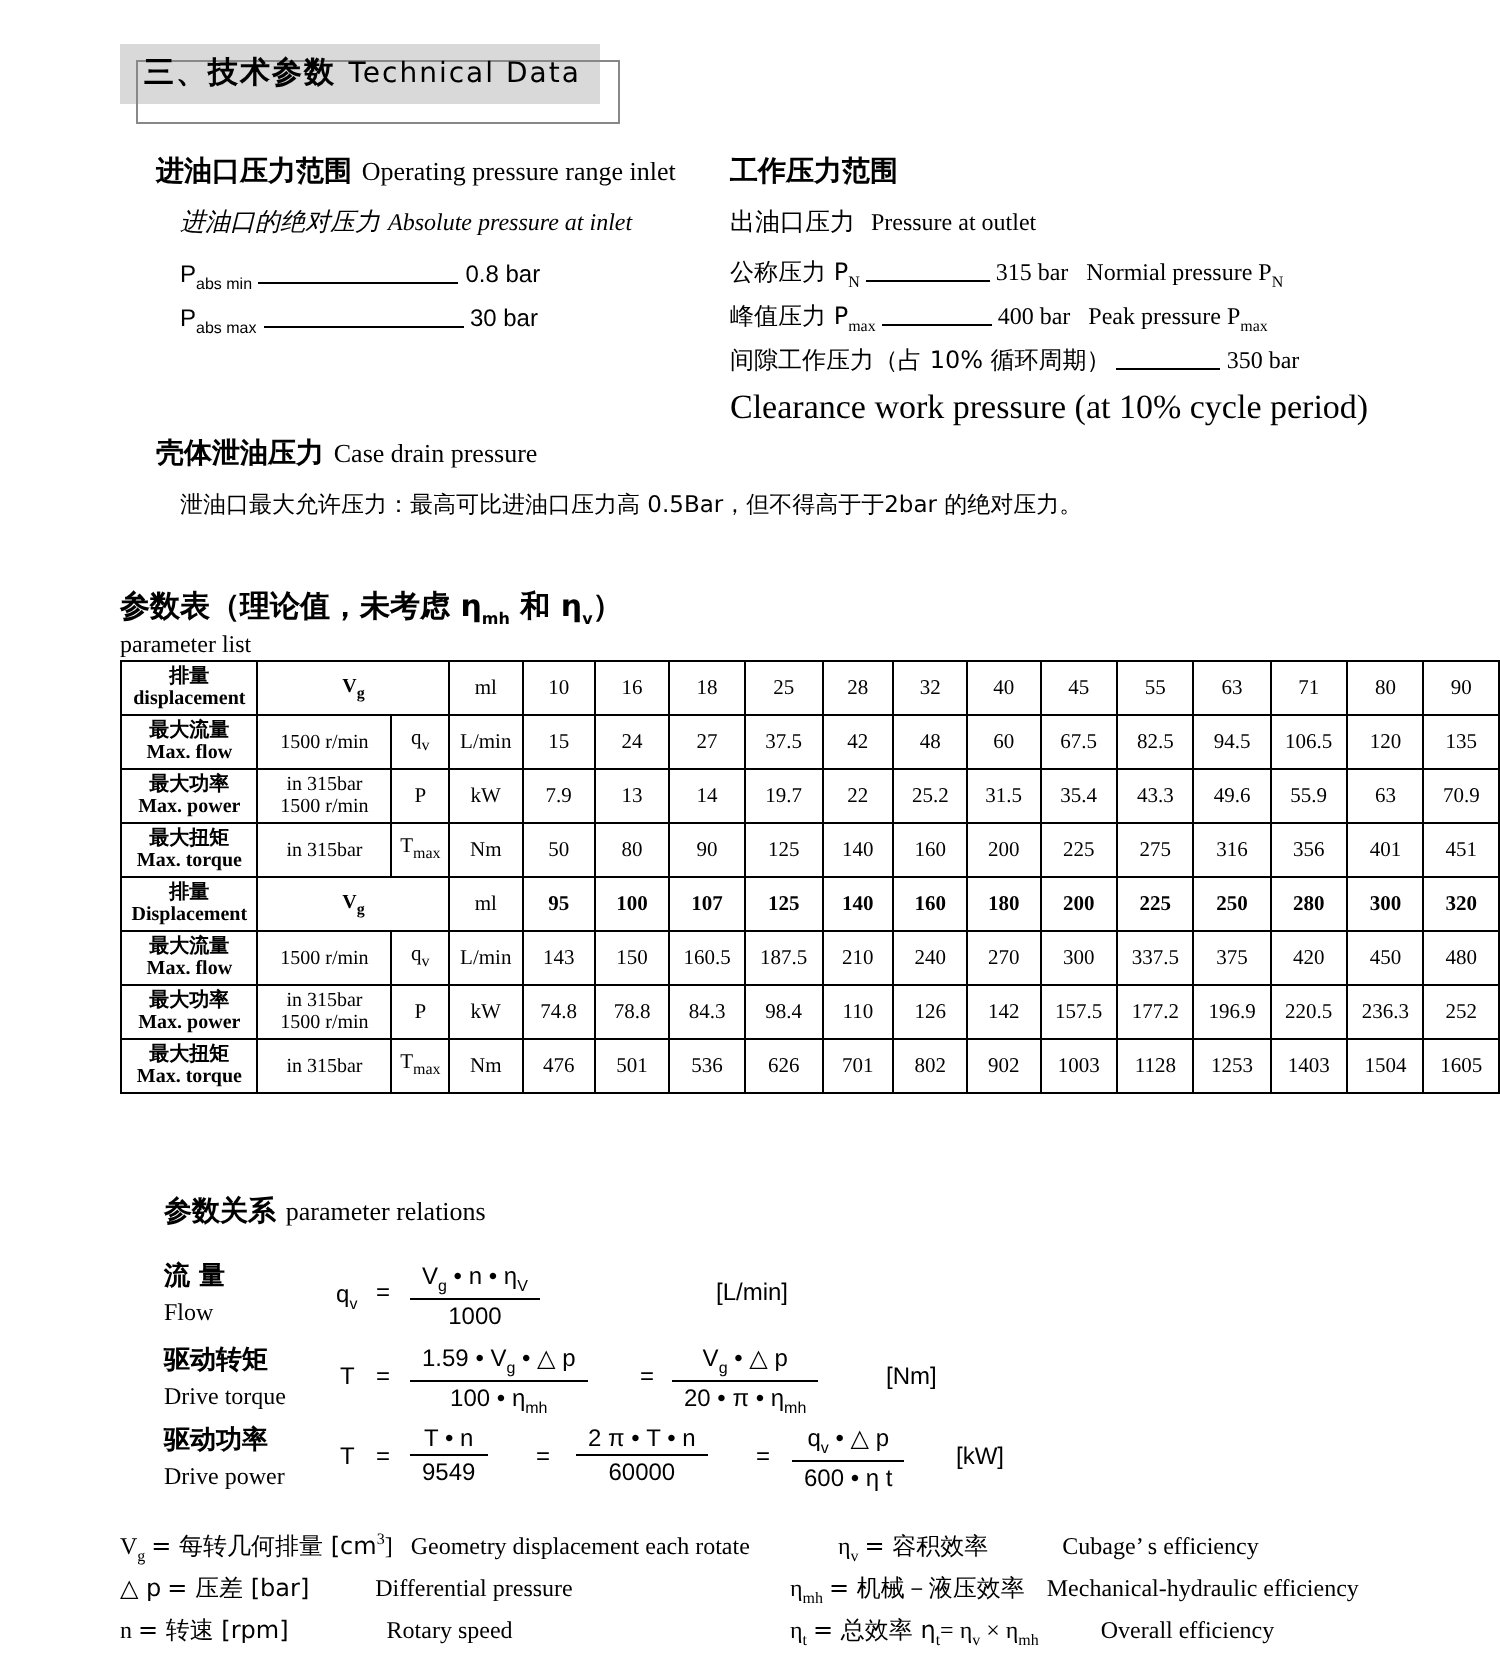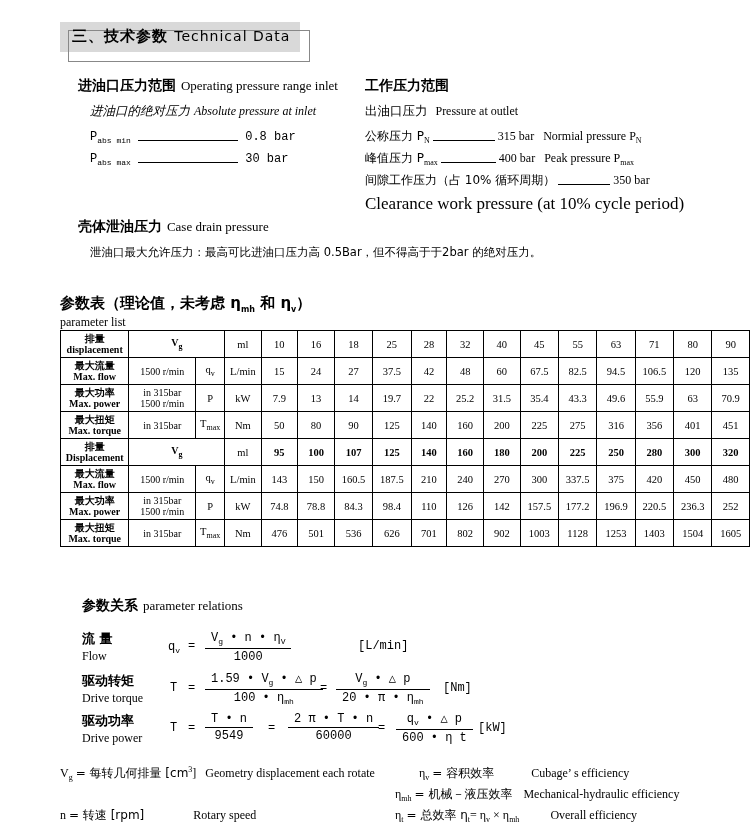--- a/index.html
+++ b/index.html
@@ -57,21 +57,21 @@
   td.c2{width:78px;font-size:10px;}
   td.c3{width:26px;}
   td.c4{width:34px;margin-top:32px;}
   td.v{width:38px;}
   td.bold{font-weight:bold;}
 
   
   .frac{display:inline-block;vertical-align:middle;text-align:center;}
   .frac .num{display:block;padding:0 6px;border-bottom:1px solid #000;line-height:1.35;}
   .frac .den{display:block;padding:0 6px;line-height:1.35;}
-  .fm{font-size:12px;font-family:Liberation Mono, monospace;}
+  .fm{font-size:12px;font-family:Liberation Sans, sans-serif;}
 
   .lbl2{font-size:13px;font-family:"DejaVu Sans",sans-serif;font-weight:bold;line-height:1.35;}
   .lbl2 .en{font-weight:normal;font-family:"Liberation Serif",serif;font-size:12px;}
 </style>
 </head>
 <body>
 
 <div class="page">
 
   <div class="header">
@@ -368,20 +368,25 @@
       <span class="den">600 • η t</span>
     </span>
   </div>
   <div class="abs fm" style="left:478px;top:721px;">[kW]</div>
 
   <div class="abs" style="left:60px;top:765px;font-size:12px;">
     <span style="font-family:'Liberation Serif',serif;">V<sub>g</sub></span>
     <span class="cn">= 每转几何排量 [cm</span><sup>3</sup><span>]</span>
     <span style="margin-left:6px;">Geometry displacement each rotate</span>
   </div>
+  <div class="abs" style="left:60px;top:786px;font-size:12px;">
+    <span class="cn">△ p</span>
+    <span class="cn">= 压差 [bar]</span>
+    <span style="margin-left:30px;">Differential pressure</span>
+  </div>
   <div class="abs" style="left:60px;top:807px;font-size:12px;">
     <span style="font-family:'Liberation Serif',serif;">n</span>
     <span class="cn">= 转速 [rpm]</span>
     <span style="margin-left:46px;">Rotary speed</span>
   </div>
 
   <div class="abs" style="left:395px;top:765px;font-size:12px;margin-left:24px;">
     <span>η<sub>v</sub></span>
     <span class="cn">= 容积效率</span>
     <span style="margin-left:34px;">Cubage’ s efficiency</span>

